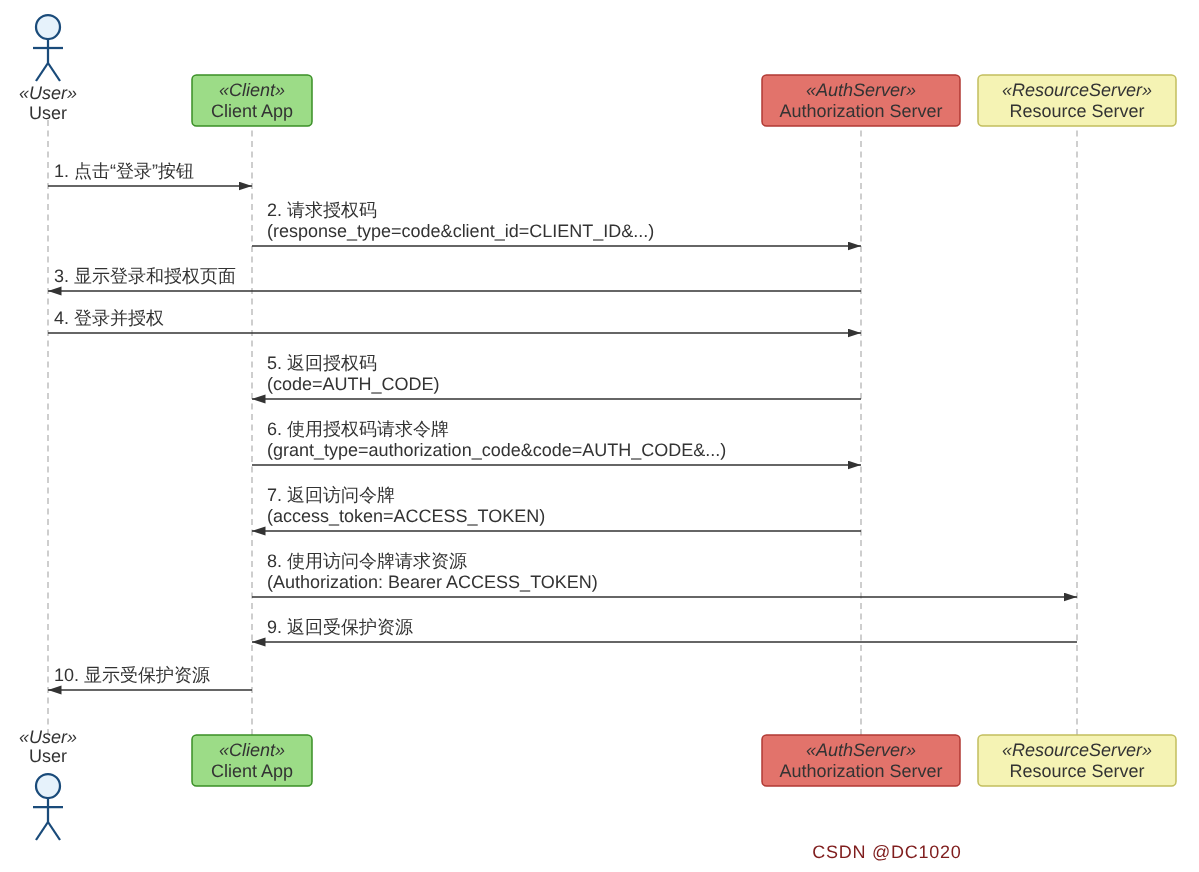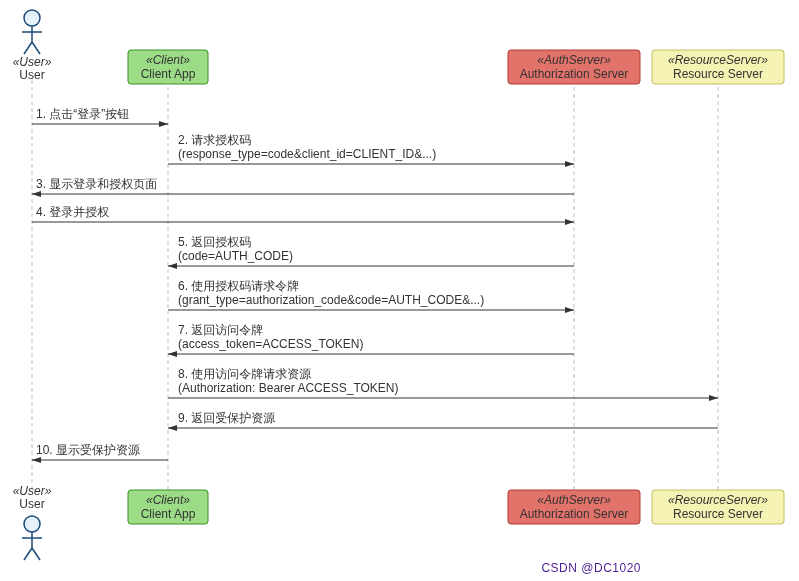--- a/index.html
+++ b/index.html
@@ -8,21 +8,21 @@
     font-family: Arial, "Microsoft YaHei", sans-serif;
     font-size: 12px;
     background: #fff;
   }
   svg { display: block; }
   .stereo { font-style: italic; }
   .watermark {
     position: absolute;
     right: 14px;
     bottom: 6px;
-    color: #4c1d95;
+    color: #7f1d1d;
     font-size: 12px;
     letter-spacing: 0.5px;
   }
 </style>
 </head>
 <body>
 
 <div style="position:relative; width:655px; height:581px;">
 <svg width="799" height="581" viewBox="0 0 799 581">
   <defs>

